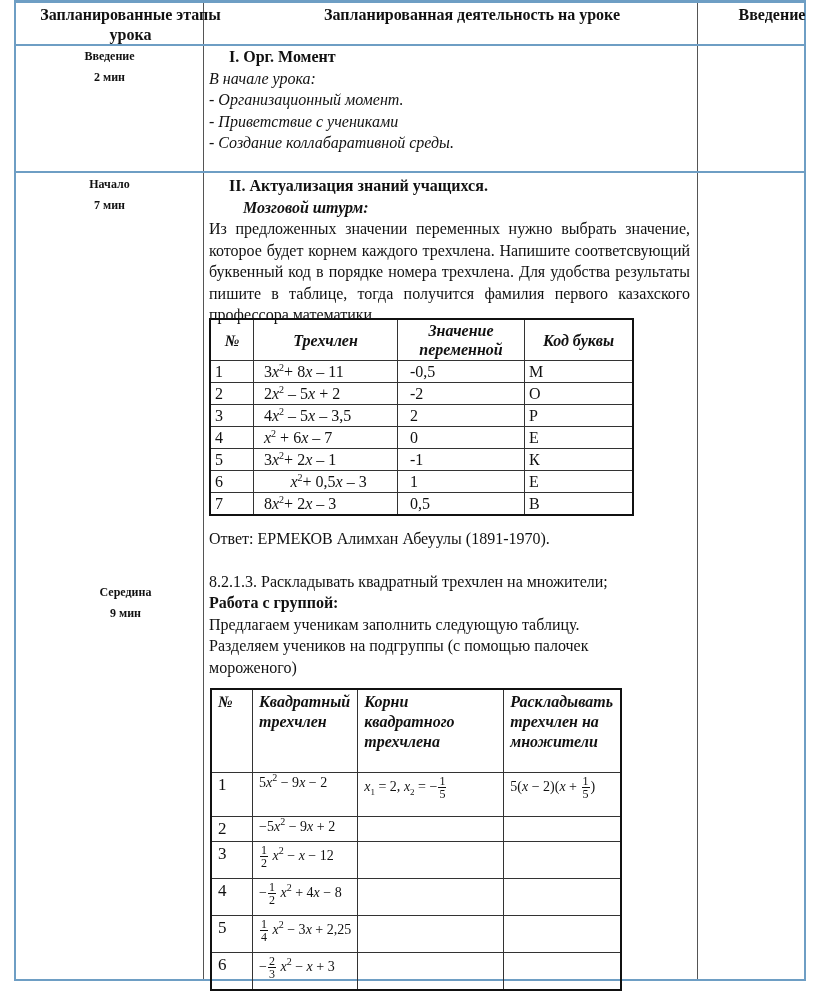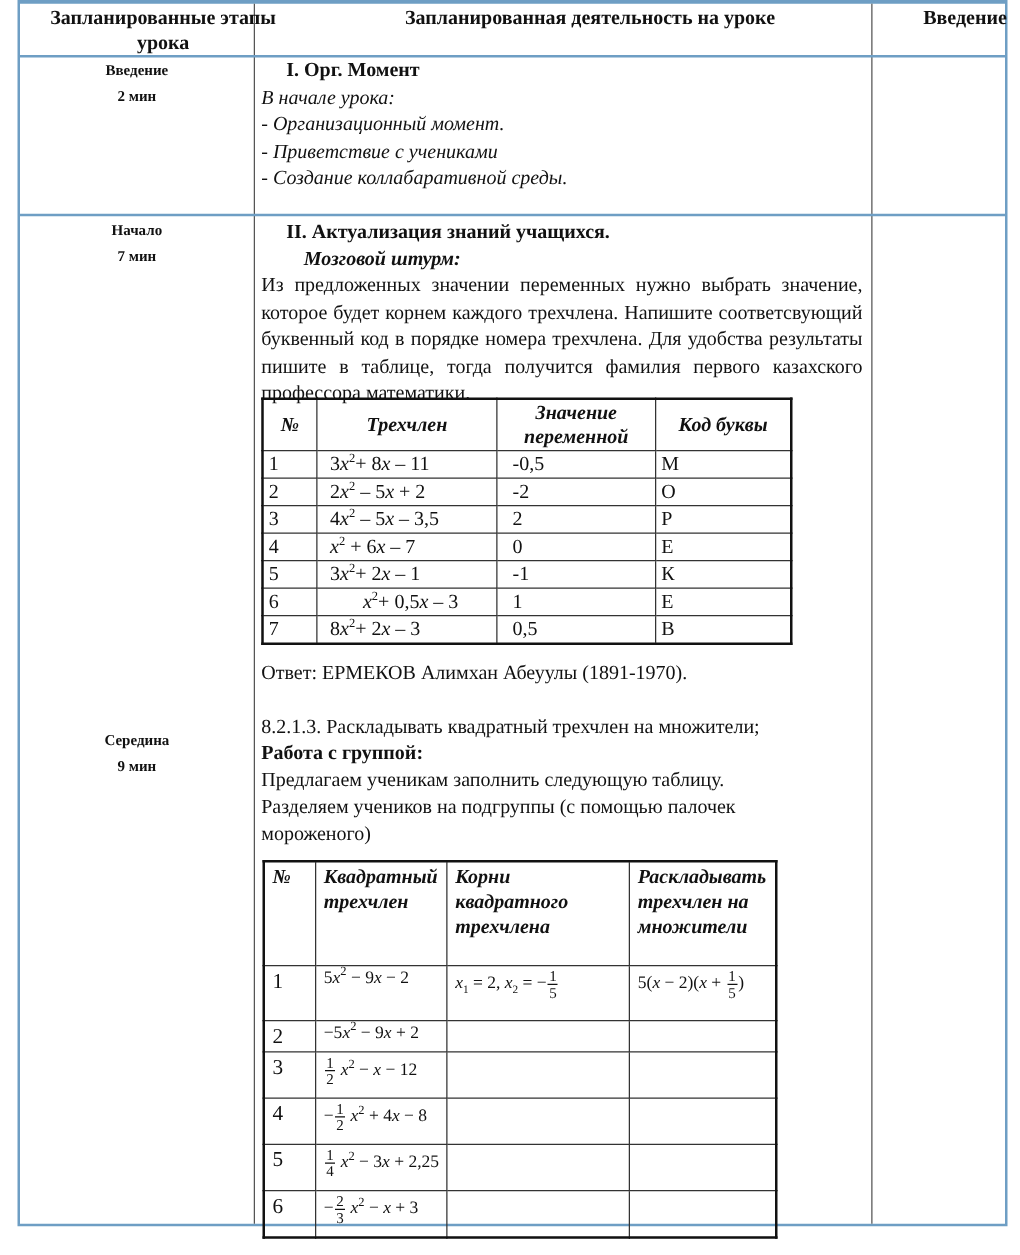--- a/index.html
+++ b/index.html
@@ -54,21 +54,21 @@
 <div class="hdr" style="left:697px; top:5px; width:108px;">Введение</div>
 
 <div class="stage" style="left:16px; top:46px; width:187px;">
   <div>Введение</div>
   <div>2 мин</div>
 </div>
 <div class="stage" style="left:16px; top:174px; width:187px;">
   <div>Начало</div>
   <div>7 мин</div>
 </div>
-<div class="stage" style="left:16px; top:582px; width:187px;">
+<div class="stage" style="left:32px; top:582px; width:187px;">
   <div>Середина</div>
   <div>9 мин</div>
 </div>
 
 <div class="content" style="top:46px;">
   <div class="section-title">I.  Орг. Момент</div>
   <div class="it">В начале урока:</div>
   <div class="it">- Организационный момент.</div>
   <div class="it">- Приветствие с учениками</div>
   <div class="it">- Создание коллабаративной среды.</div>

